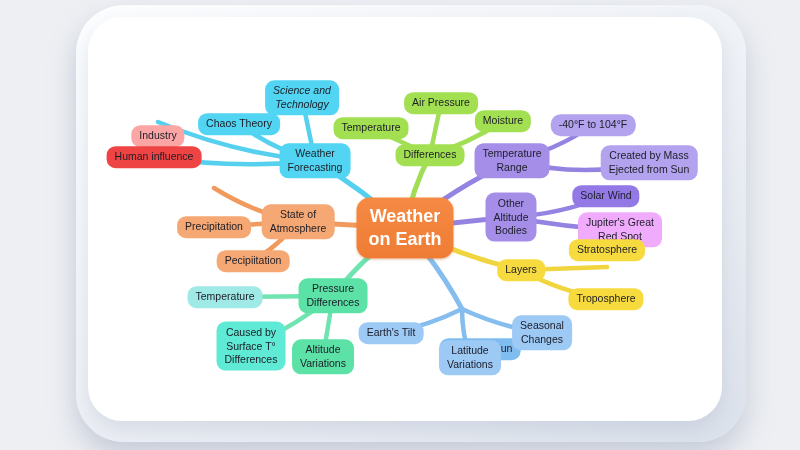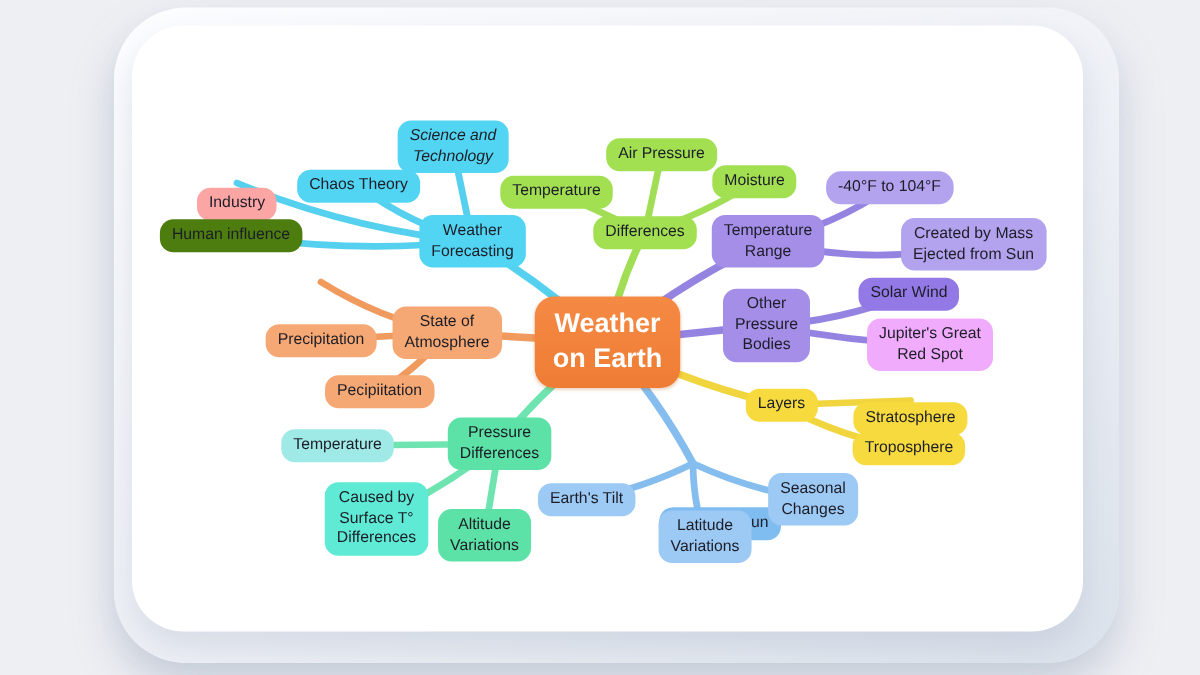--- a/index.html
+++ b/index.html
@@ -73,38 +73,38 @@
       <path d="M 298 222 Q 278.7746526920892 245.2784454139491 253 261" fill="none" stroke="#f09a5e" stroke-width="4.5" stroke-linecap="round"></path>
     </svg>
     <div class="node root" style="left: 405px; top: 228px;">Weather
 on Earth</div>
     <div class="node" style="left: 315px; top: 161px; background: rgb(82, 213, 242);">Weather
 Forecasting</div>
     <div class="node" style="left: 302px; top: 98px; background: rgb(82, 213, 242); font-style: italic;">Science and
 Technology</div>
     <div class="node" style="left: 239px; top: 124px; background: rgb(82, 213, 242);">Chaos Theory</div>
     <div class="node" style="left: 158px; top: 136px; background: #fca5a5;">Industry</div>
-    <div class="node" style="left: 154px; top: 157px; background: #4d7c0f;">Human influence</div>
+    <div class="node" style="left: 154px; top: 157px; background: #ef4444;">Human influence</div>
     <div class="node" style="left: 430px; top: 155px; background: rgb(162, 224, 82);">Differences</div>
     <div class="node" style="left: 371px; top: 128px; background: rgb(162, 224, 82);">Temperature</div>
     <div class="node" style="left: 441px; top: 103px; background: rgb(162, 224, 82);">Air Pressure</div>
     <div class="node" style="left: 503px; top: 121px; background: rgb(162, 224, 82);">Moisture</div>
     <div class="node" style="left: 512px; top: 161px; background: rgb(165, 142, 232);">Temperature
 Range</div>
     <div class="node" style="left: 593px; top: 125px; background: rgb(179, 162, 238); border-radius: 10px;">-40°F to 104°F</div>
     <div class="node" style="left: 649px; top: 163px; background: rgb(179, 162, 238);">Created by Mass
 Ejected from Sun</div>
     <div class="node" style="left: 511px; top: 217px; background: rgb(165, 142, 232);">Other
-Pressure
+Altitude
 Bodies</div>
     <div class="node" style="left: 606px; top: 196px; background: rgb(147, 121, 230);">Solar Wind</div>
     <div class="node" style="left: 620px; top: 230px; background: #f0abfc;">Jupiter's Great
 Red Spot</div>
     <div class="node" style="left: 521px; top: 270px; background: rgb(247, 219, 62);">Layers</div>
-    <div class="node" style="left: 607px; top: 279px; background: rgb(247, 219, 62); text-align: right;">Stratosphere</div>
+    <div class="node" style="left: 607px; top: 250px; background: rgb(247, 219, 62); text-align: right;">Stratosphere</div>
     <div class="node" style="left: 606px; top: 299px; background: rgb(247, 219, 62);">Troposphere</div>
     <div class="node" style="left: 480px; top: 309px; background: rgb(127, 188, 240); margin-top: 40px;">Impact of Sun</div>
     <div class="node" style="left: 391px; top: 333px; background: rgb(157, 201, 245);">Earth's Tilt</div>
     <div class="node" style="left: 470px; top: 358px; background: rgb(157, 201, 245);">Latitude
 Variations</div>
     <div class="node" style="left: 542px; top: 333px; background: rgb(157, 201, 245);">Seasonal
 Changes</div>
     <div class="node" style="left: 333px; top: 296px; background: rgb(92, 226, 166);">Pressure
 Differences</div>
     <div class="node" style="left: 225px; top: 297px; background: rgb(159, 233, 231);">Temperature</div>

